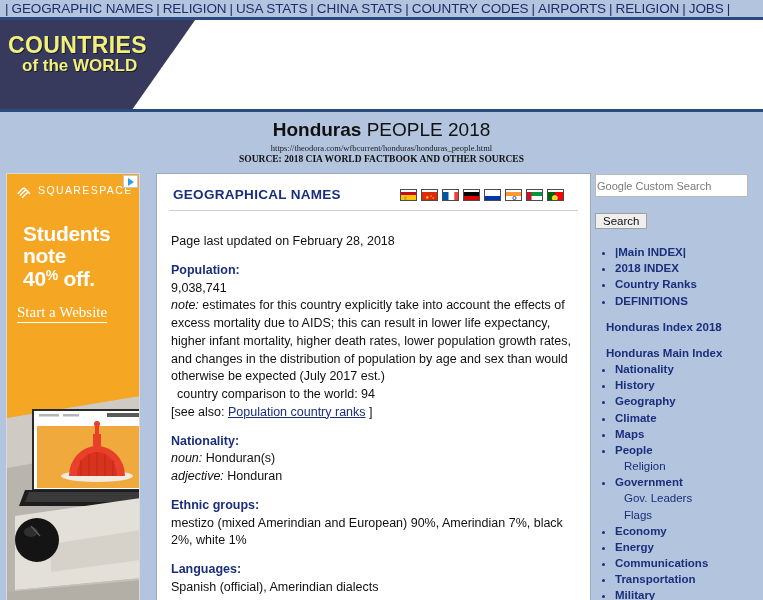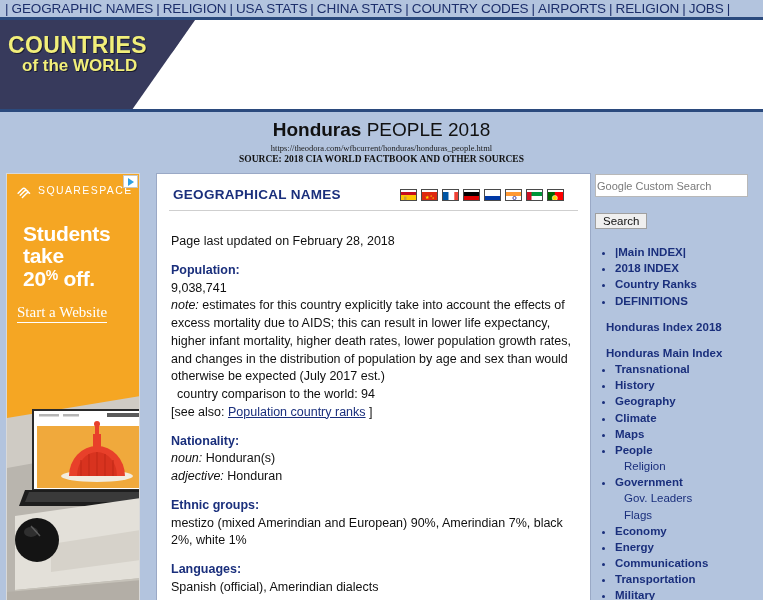--- a/index.html
+++ b/index.html
@@ -337,22 +337,22 @@
           <svg width="17" height="17" viewBox="0 0 24 24">
             <path d="M3 13 L9 7 a3 3 0 0 1 4.2 0 L14 7.8" fill="none" stroke="#ffffff" stroke-width="2.1" stroke-linecap="round"></path>
             <path d="M6 16 L12 10 a3 3 0 0 1 4.2 0 L17 10.8" fill="none" stroke="#ffffff" stroke-width="2.1" stroke-linecap="round"></path>
             <path d="M9 19 L15 13 a3 3 0 0 1 4.2 0" fill="none" stroke="#ffffff" stroke-width="2.1" stroke-linecap="round"></path>
           </svg>
         </span>
         <span class="ad-logo-txt">SQUARESPACE</span>
       </div>
       <div class="ad-head">
         <div>Students</div>
-        <div>take</div>
-        <div><span>20</span><span class="pct">%</span><span> off.</span></div>
+        <div>note</div>
+        <div><span>40</span><span class="pct">%</span><span> off.</span></div>
       </div>
       <div class="ad-cta"><span>Start a Website</span></div>
       <div class="ad-photo">
         <svg width="134" height="275" viewBox="0 0 134 275" preserveAspectRatio="xMidYMax slice">
           <rect x="0" y="0" width="134" height="70" fill="#f5a623"></rect>
           <polygon points="0,70 134,48 134,275 0,275" fill="#cfcbc4"></polygon>
           <polygon points="0,120 134,96 134,275 0,275" fill="#b9b5ae"></polygon>
 
           <rect x="26" y="62" width="118" height="80" fill="#ffffff" stroke="#2a2a2a" stroke-width="2"></rect>
           <rect x="30" y="78" width="110" height="62" fill="#f0a93c"></rect>
@@ -495,21 +495,21 @@
     </div>
     <ul class="navlist">
       <li class="bul"><a href="#">|Main INDEX|</a></li>
       <li class="bul"><a href="#">2018 INDEX</a></li>
       <li class="bul"><a href="#">Country Ranks</a></li>
       <li class="bul"><a href="#">DEFINITIONS</a></li>
       <li class="gap"></li>
       <li class="hdr"><a href="#">Honduras Index 2018</a></li>
       <li class="gap"></li>
       <li class="hdr"><a href="#">Honduras Main Index</a></li>
-      <li class="bul"><a href="#">Transnational</a></li>
+      <li class="bul"><a href="#">Nationality</a></li>
       <li class="bul"><a href="#">History</a></li>
       <li class="bul"><a href="#">Geography</a></li>
       <li class="bul"><a href="#">Climate</a></li>
       <li class="bul"><a href="#">Maps</a></li>
       <li class="bul"><a href="#">People</a></li>
       <li class="nobul"><a href="#">Religion</a></li>
       <li class="bul"><a href="#">Government</a></li>
       <li class="nobul"><a href="#">Gov. Leaders</a></li>
       <li class="nobul"><a href="#">Flags</a></li>
       <li class="bul"><a href="#">Economy</a></li>

